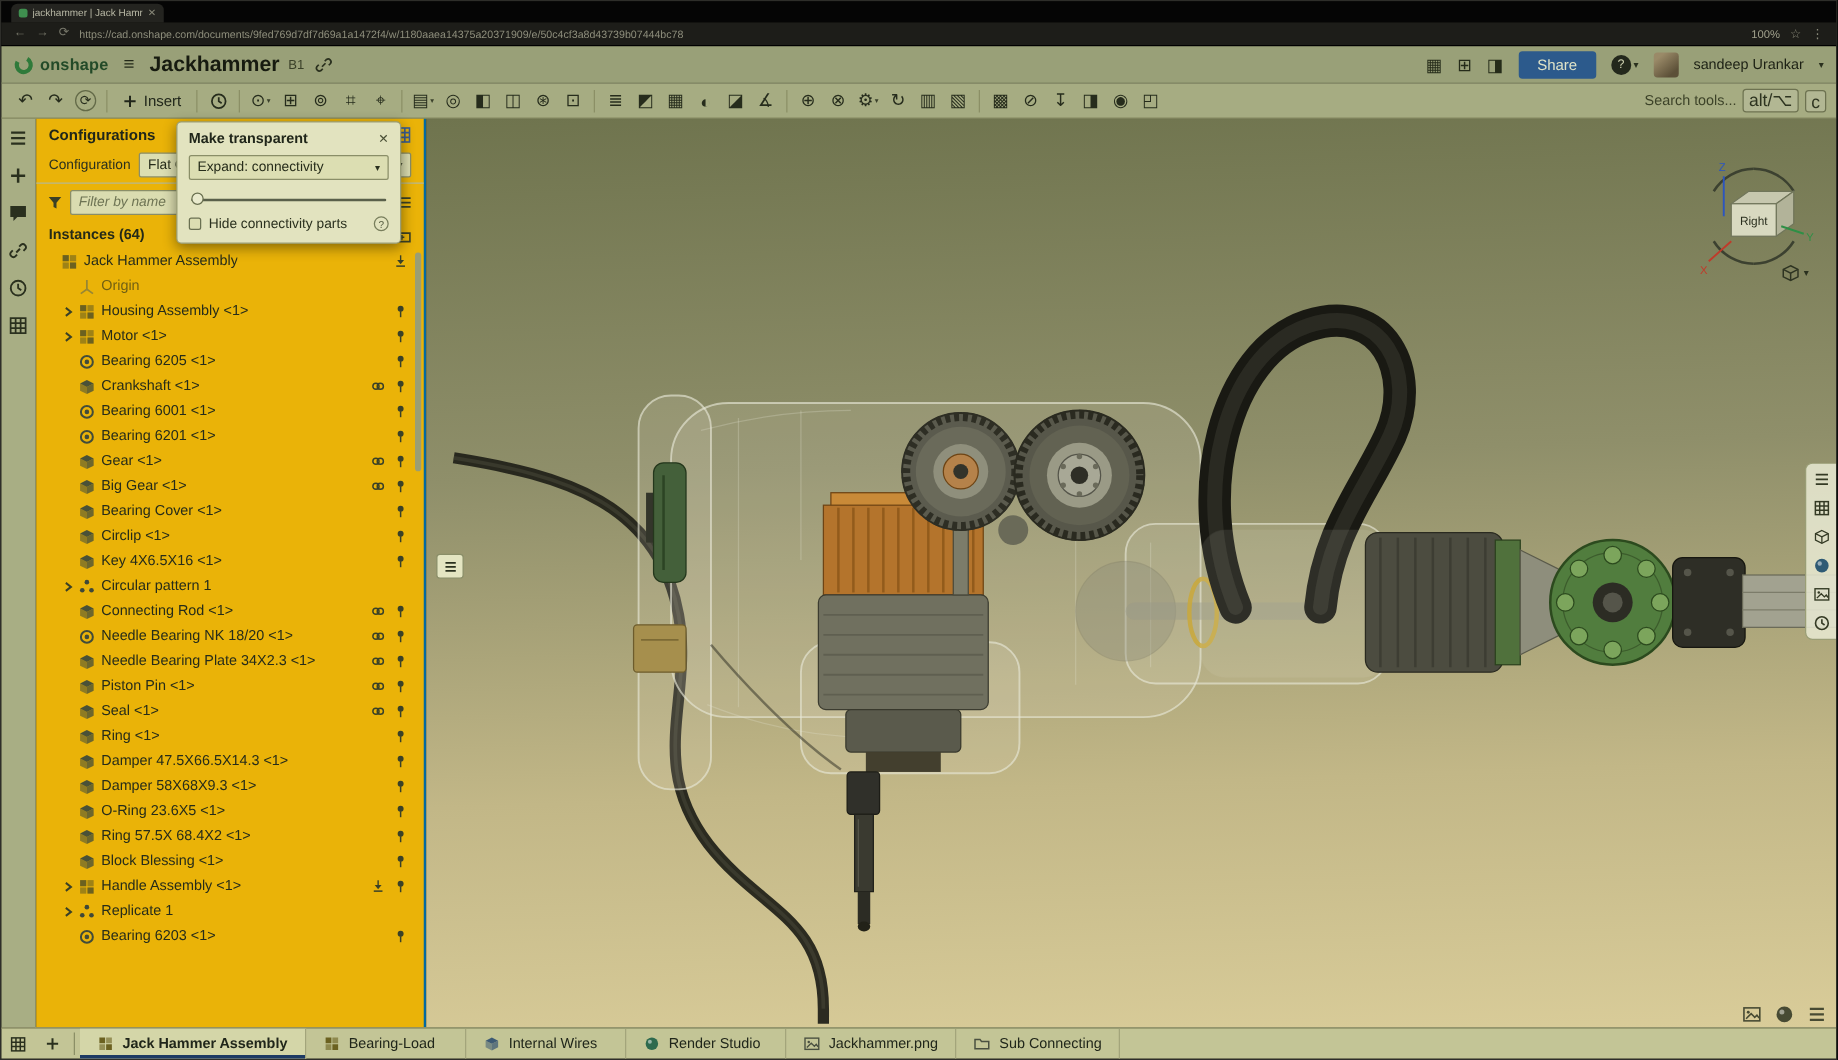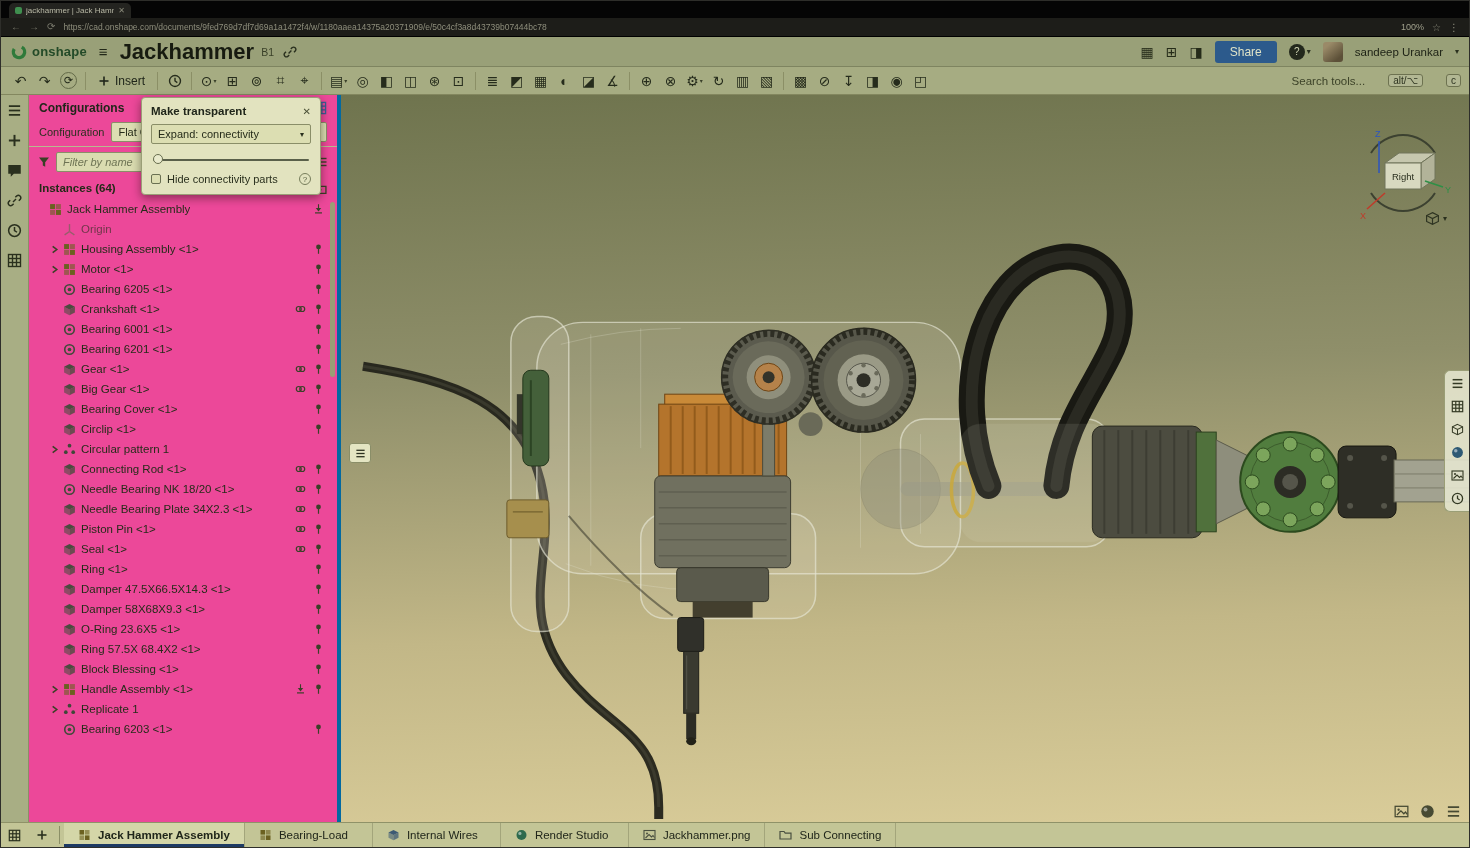--- a/index.html
+++ b/index.html
@@ -19,49 +19,49 @@
   .urlfield{flex:1;font-size:8.5px;color:#8e8e7c;white-space:nowrap;overflow:hidden;}
   .zoom{font-size:9px;color:#a0a08c;}
   .star,.menu3{color:#8a8a7a;font-size:10px;}
 
   
   .appheader{height:30px;background:#99a078;display:flex;align-items:center;padding:0 10px;gap:9px;border-bottom:1px solid #7e8460;}
   .logo{display:flex;align-items:center;gap:5px;}
   .logo-mark{width:16px;height:16px;}
   .logo-word{font-size:13px;font-weight:700;color:#234a28;letter-spacing:.2px;}
   .hamburger{font-size:15px;color:#222818;padding:0 3px;}
-  .doc-title{font-size:22px;font-weight:700;color:#171b10;}
+  .doc-title{font-size:17px;font-weight:700;color:#171b10;}
   .doc-version{font-size:10.5px;color:#3a4028;margin-left:-2px;}
   .hlink{width:14px;height:14px;color:#2a301e;}
   .hright{margin-left:auto;display:flex;align-items:center;gap:12px;}
   .hic{font-size:14px;color:#252b19;line-height:1;}
   .share-btn{background:#2c5a8c;color:#dfe3c8;font-size:12px;padding:4px 15px;border-radius:3px;}
   .help-wrap{display:flex;align-items:center;gap:2px;}
   .help-circle{width:16px;height:16px;border-radius:50%;background:#23281c;color:#cfd3b2;font-size:10px;display:flex;align-items:center;justify-content:center;}
   .caret{font-size:8px;color:#2a301e;}
   .avatar{width:20px;height:20px;border-radius:3px;background:linear-gradient(140deg,#9a8a68 20%,#5c5038 80%);}
   .user-name{font-size:11.5px;color:#1c2014;}
 
   
   .tbar{height:28px;background:#a6ac82;display:flex;align-items:center;padding:0 8px;gap:1px;border-bottom:1px solid #83875f;}
   .tic{min-width:23px;height:22px;display:flex;align-items:center;justify-content:center;font-size:14px;color:#262c1c;border-radius:3px;position:relative;}
   .tic .tcaret{font-size:6px;margin-left:1px;color:#3a402a;}
   .tic.sync .g{border:1px solid #636a48;border-radius:50%;width:17px;height:17px;font-size:11px;display:flex;align-items:center;justify-content:center;}
   .tsep{width:1px;height:18px;background:#8b8f66;margin:0 4px;flex:none;}
   .insert-btn{display:flex;align-items:center;gap:5px;padding:0 7px;font-size:12px;color:#20261a;}
   .insert-btn .bx{width:12px;height:12px;color:#20261a;}
-  .search{margin-left:auto;display:flex;align-items:center;gap:23px;font-size:11.5px;color:#3c4228;}
-  .kbd{border:1px solid #6d7250;border-radius:3px;padding:0 4px;font-size:10px;background:rgba(255,255,255,.14);color:#2e3420;}
+  .search{margin-left:auto;display:flex;align-items:center;gap:5px;font-size:11.5px;color:#3c4228;}
+  .kbd{border:1px solid #6d7250;border-radius:3px;padding:0 4px;font-size:14px;background:rgba(255,255,255,.14);color:#2e3420;}
 
   
   .main{position:absolute;top:94px;bottom:25px;left:0;right:0;display:flex;}
   .rail{width:28px;background:#a8ae84;border-right:1px solid #8b8f66;display:flex;flex-direction:column;align-items:center;padding-top:8px;gap:15px;flex:none;}
   .ric{width:15px;height:15px;color:#2a301e;}
 
-  .panel{width:312px;background:#ec4899;border-right:4px solid #0369a1;position:relative;display:flex;flex-direction:column;flex:none;}
+  .panel{width:312px;background:#eab308;border-right:2px solid #0369a1;position:relative;display:flex;flex-direction:column;flex:none;}
   .cfg-head{height:26px;display:flex;align-items:center;padding:0 10px;font-weight:700;font-size:12px;color:#20261a;gap:6px;}
   .cfg-grid{margin-left:auto;width:14px;height:14px;color:#3a5e94;}
   .cfg-row{height:26px;display:flex;align-items:center;padding:0 10px;gap:7px;font-size:11px;color:#2a301e;border-bottom:1px solid #b7b98e;padding-bottom:4px;}
   .select{flex:1;height:20px;border:1px solid #8a8e68;background:#dcdeb2;border-radius:2px;display:flex;align-items:center;padding:0 6px;font-size:11px;color:#262c1a;overflow:hidden;white-space:nowrap;}
   .select .caret{margin-left:auto;}
   .filter-row{height:30px;display:flex;align-items:center;gap:6px;padding:0 9px;}
   .f-ic{width:12px;height:12px;color:#3a4026;flex:none;}
   .filter-input{flex:1;height:20px;border:1px solid #8a8e68;background:#dadcb0;border-radius:2px;padding:0 6px;font-size:11px;font-style:italic;color:#3c422a;outline:none;font-family:inherit;}
   .filter-input::placeholder{color:#6e7454;}
   .inst-head{height:22px;display:flex;align-items:center;padding:0 10px;font-weight:700;font-size:11.5px;color:#242a18;}
@@ -721,20 +721,37 @@
             <span class="trights">
               <span>
                 <svg class="i">
                   <use href="#s-pin"></use>
                 </svg>
               </span>
             </span>
           </div>
           <div class="trow">
             <span class="ind" style="width:20px"></span>
+            <span class="chev"></span>
+            <span class="ticon ic-part">
+              <svg class="i">
+                <use href="#s-part"></use>
+              </svg>
+            </span>
+            <span class="tlabel">Key 4X6.5X16 &lt;1&gt;</span>
+            <span class="trights">
+              <span>
+                <svg class="i">
+                  <use href="#s-pin"></use>
+                </svg>
+              </span>
+            </span>
+          </div>
+          <div class="trow">
+            <span class="ind" style="width:20px"></span>
             <span class="chev">
               <svg class="i">
                 <use href="#s-chevron"></use>
               </svg>
             </span>
             <span class="ticon ic-pattern">
               <svg class="i">
                 <use href="#s-pattern"></use>
               </svg>
             </span>

